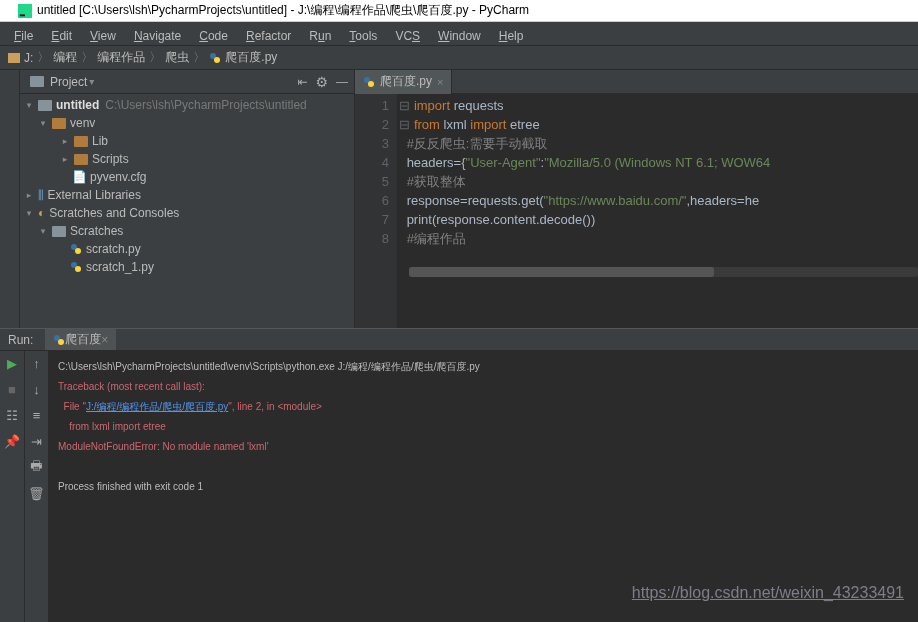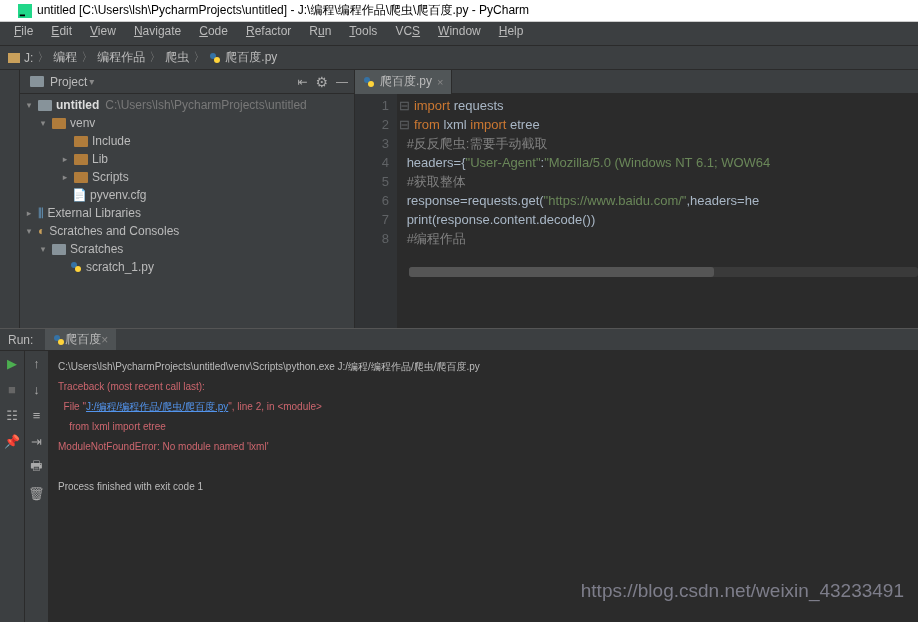--- a/index.html
+++ b/index.html
@@ -1,19 +1,19 @@
 <!DOCTYPE html>
 <html><head>
 <meta charset="utf-8">
 <style>
 * { margin: 0; padding: 0; box-sizing: border-box; font-family: "Segoe UI", sans-serif; }
 body { width: 918px; height: 622px; background: #2b2b2b; color: #bbb; font-size: 12px; overflow: hidden; position: relative; }
 .titlebar { height: 22px; background: #fff; color: #000; display: flex; align-items: center; padding: 0 18px; border-bottom: 1px solid #ccc; }
 .titlebar .icon { width: 14px; height: 14px; margin-right: 5px; }
-.menubar { height: 24px; background: #3c3f41; display: flex; align-items: flex-start; padding: 0 6px; gap: 2px; border-bottom: 1px solid #2b2b2b; }
+.menubar { height: 24px; background: #3c3f41; display: flex; align-items: flex-end; padding: 0 6px; gap: 2px; border-bottom: 1px solid #2b2b2b; }
 .menubar span { padding: 2px 8px; cursor: pointer; color: #bbb; }
 .menubar span u { text-decoration: underline; }
 .breadcrumb { height: 24px; background: #3c3f41; display: flex; align-items: center; padding: 0 8px; color: #bbb; border-bottom: 1px solid #2b2b2b; }
 .breadcrumb .sep { margin: 0 4px; color: #888; }
 .breadcrumb .folder-icon { width: 12px; height: 10px; background: #c9a05b; margin-right: 4px; display: inline-block; }
 .main-area { display: flex; height: 258px; }
 .left-gutter { width: 20px; background: #3c3f41; border-right: 1px solid #2b2b2b; writing-mode: vertical-rl; }
 .sidebar { width: 335px; background: #3c3f41; display: flex; flex-direction: column; border-right: 1px solid #2b2b2b; }
 .sidebar-header { height: 24px; display: flex; align-items: center; padding: 0 6px; background: #3c3f41; border-bottom: 1px solid #2b2b2b; justify-content: space-between; }
 .sidebar-header .left { display: flex; align-items: center; gap: 2px; }
@@ -40,21 +40,21 @@
 .run-panel { height: 294px; background: #2b2b2b; border-top: 1px solid #555; display: flex; flex-direction: column; }
 .run-header { height: 22px; background: #3c3f41; display: flex; align-items: center; padding: 0 8px; gap: 12px; border-bottom: 1px solid #2b2b2b; }
 .run-tab { background: #4e5254; padding: 2px 8px; display: flex; align-items: center; }
 .run-body { flex: 1; display: flex; }
 .run-tools { width: 24px; background: #3c3f41; display: flex; flex-direction: column; align-items: center; padding-top: 4px; gap: 10px; }
 .run-tools2 { width: 24px; background: #3c3f41; display: flex; flex-direction: column; align-items: center; padding-top: 4px; gap: 10px; border-left: 1px solid #2b2b2b; }
 .run-tools .ico, .run-tools2 .ico { width: 16px; height: 16px; cursor: pointer; display: flex; align-items: center; justify-content: center; color: #aaa; font-size: 13px; }
 .console { flex: 1; font-family: Consolas, monospace; font-size: 10px; padding: 6px 10px; line-height: 20px; white-space: pre-wrap; color: #bbb; overflow: auto; }
 .err { color: #cc666e; }
 .link { color: #5394ec; text-decoration: underline; }
-.watermark { position: absolute; bottom: 20px; right: 14px; color: #99a; font-size: 19px; opacity: .75; }
+.watermark { position: absolute; bottom: 20px; right: 14px; color: #99a; font-size: 16px; opacity: .75; text-decoration: underline; }
 .scrollbar-h { height: 10px; background: #3a3a3a; margin: 0 0 0 6px; border-radius: 3px; position: relative; }
 .scrollbar-h .thumb { position: absolute; left: 0; width: 60%; height: 100%; background: #555; border-radius: 3px; }
 svg.py { width: 12px; height: 12px; }
 .gear { color: #aaa; font-size: 14px; }
 </style>
 </head>
 <body>
 
 <div class="titlebar">
   <span class="icon">
@@ -119,25 +119,20 @@
         <span class="folder dark"></span>
         <b style="color:#ddd">untitled</b>
         <span class="muted" style="margin-left:6px">C:\Users\lsh\PycharmProjects\untitled</span>
       </div>
       <div class="tree-row" style="padding-left:18px">
         <span class="arrow">▾</span>
         <span class="folder brown"></span>
         <span>venv</span>
       </div>
       <div class="tree-row" style="padding-left:40px">
-        <span class="arrow"></span>
-          <span class="folder brown"></span>
-        <span>Include</span>
-      </div>
-      <div class="tree-row" style="padding-left:40px">
         <span class="arrow">▸</span>
           <span class="folder brown"></span>
         <span>Lib</span>
       </div>
       <div class="tree-row" style="padding-left:40px">
         <span class="arrow">▸</span>
           <span class="folder brown"></span>
         <span>Scripts</span>
       </div>
       <div class="tree-row" style="padding-left:40px">
@@ -152,20 +147,28 @@
       </div>
       <div class="tree-row">
         <span class="arrow">▾</span>
         <span style="margin:0 4px;color:#c9a05b">◐</span>
         <span>Scratches and Consoles</span>
       </div>
       <div class="tree-row" style="padding-left:18px">
         <span class="arrow">▾</span>
         <span class="folder dark"></span>
         <span>Scratches</span>
+      </div>
+      <div class="tree-row" style="padding-left:40px">
+        <span class="arrow"></span>
+        <svg class="py">
+            <circle cx="4" cy="4" r="3" fill="#3572a5"></circle>
+            <circle cx="8" cy="8" r="3" fill="#ffd43b"></circle>
+          </svg>
+        <span style="margin-left:4px">scratch.py</span>
       </div>
       <div class="tree-row" style="padding-left:40px">
         <span class="arrow"></span>
         <svg class="py">
             <circle cx="4" cy="4" r="3" fill="#3572a5"></circle>
             <circle cx="8" cy="8" r="3" fill="#ffd43b"></circle>
           </svg>
         <span style="margin-left:4px">scratch_1.py</span>
       </div>
     </div>

